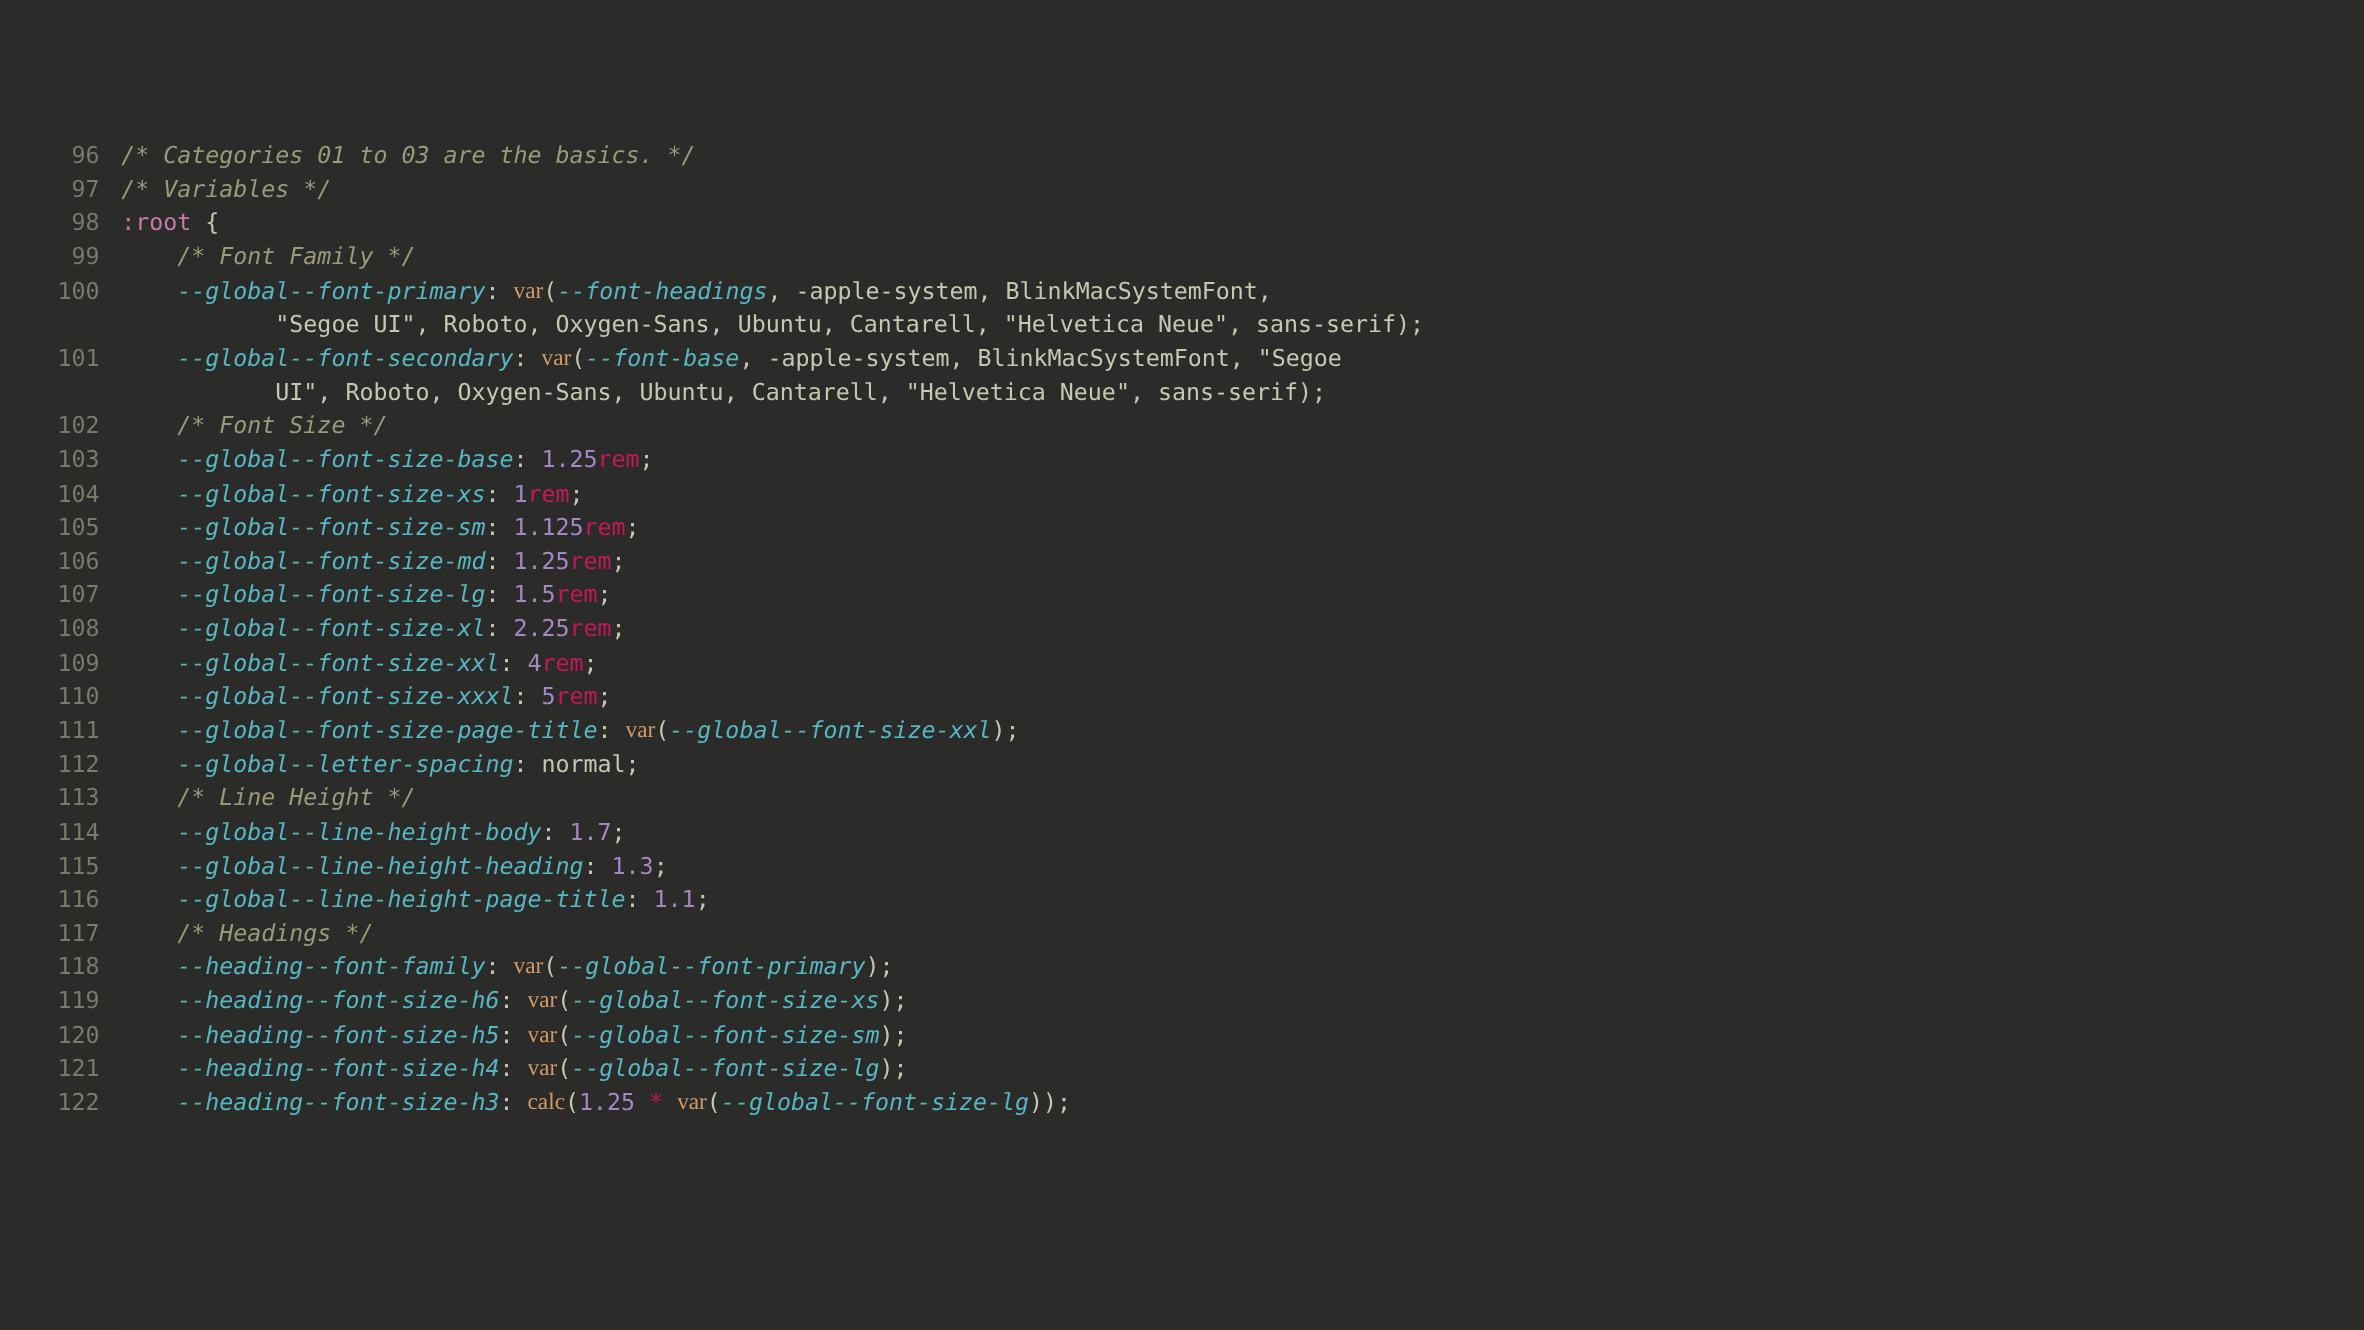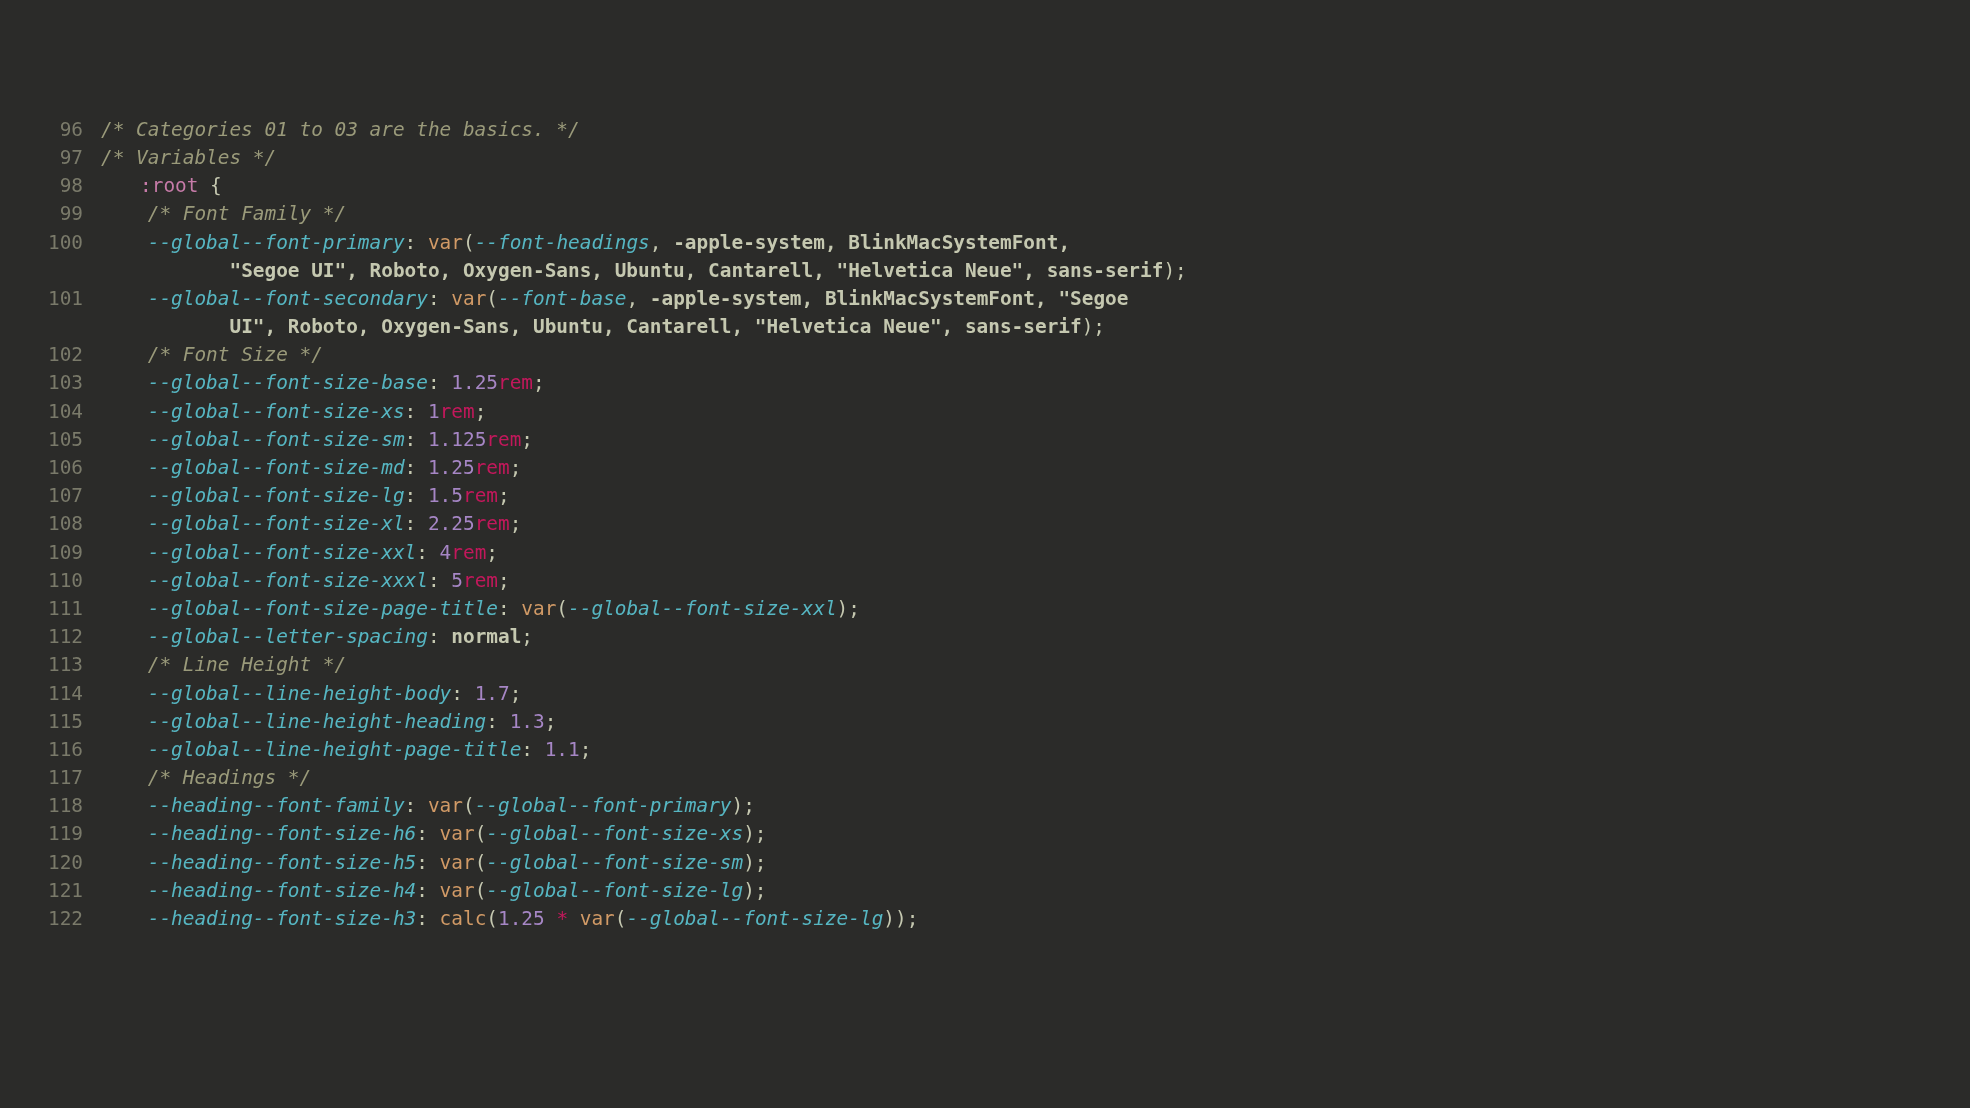--- a/index.html
+++ b/index.html
@@ -57,27 +57,27 @@
     padding: 3px 0 0 0;
     position: relative;
     overflow: hidden;
   }
   .line {
     height: 28.19px;
     display: flex;
     align-items: flex-end;
   }
   .cmt   { color: var(--comment); font-style: italic; }
-  .sel   { color: var(--selector); font-weight: 500; margin-left: 39px; }
+  .sel   { color: var(--selector); font-weight: 500; }
   .prop  { color: var(--property-italic); font-style: italic; }
   .var   { color: var(--property-italic); font-style: italic; }
-  .fn    { color: var(--func); }
+  .fn    { color: var(--func); font-family: Liberation Serif, serif; }
   .num   { color: var(--number); margin-top: 47px; }
   .unit  { color: var(--unit); font-weight: 400; }
-  .txt   { color: var(--text); font-weight: bold; }
+  .txt   { color: var(--text); }
   .pl    { color: var(--text); }
   .col   { color: var(--text); }
   .punc  { color: var(--text); }
 </style>
 </head>
 <body>
 
 
 
 <div class="editor">

